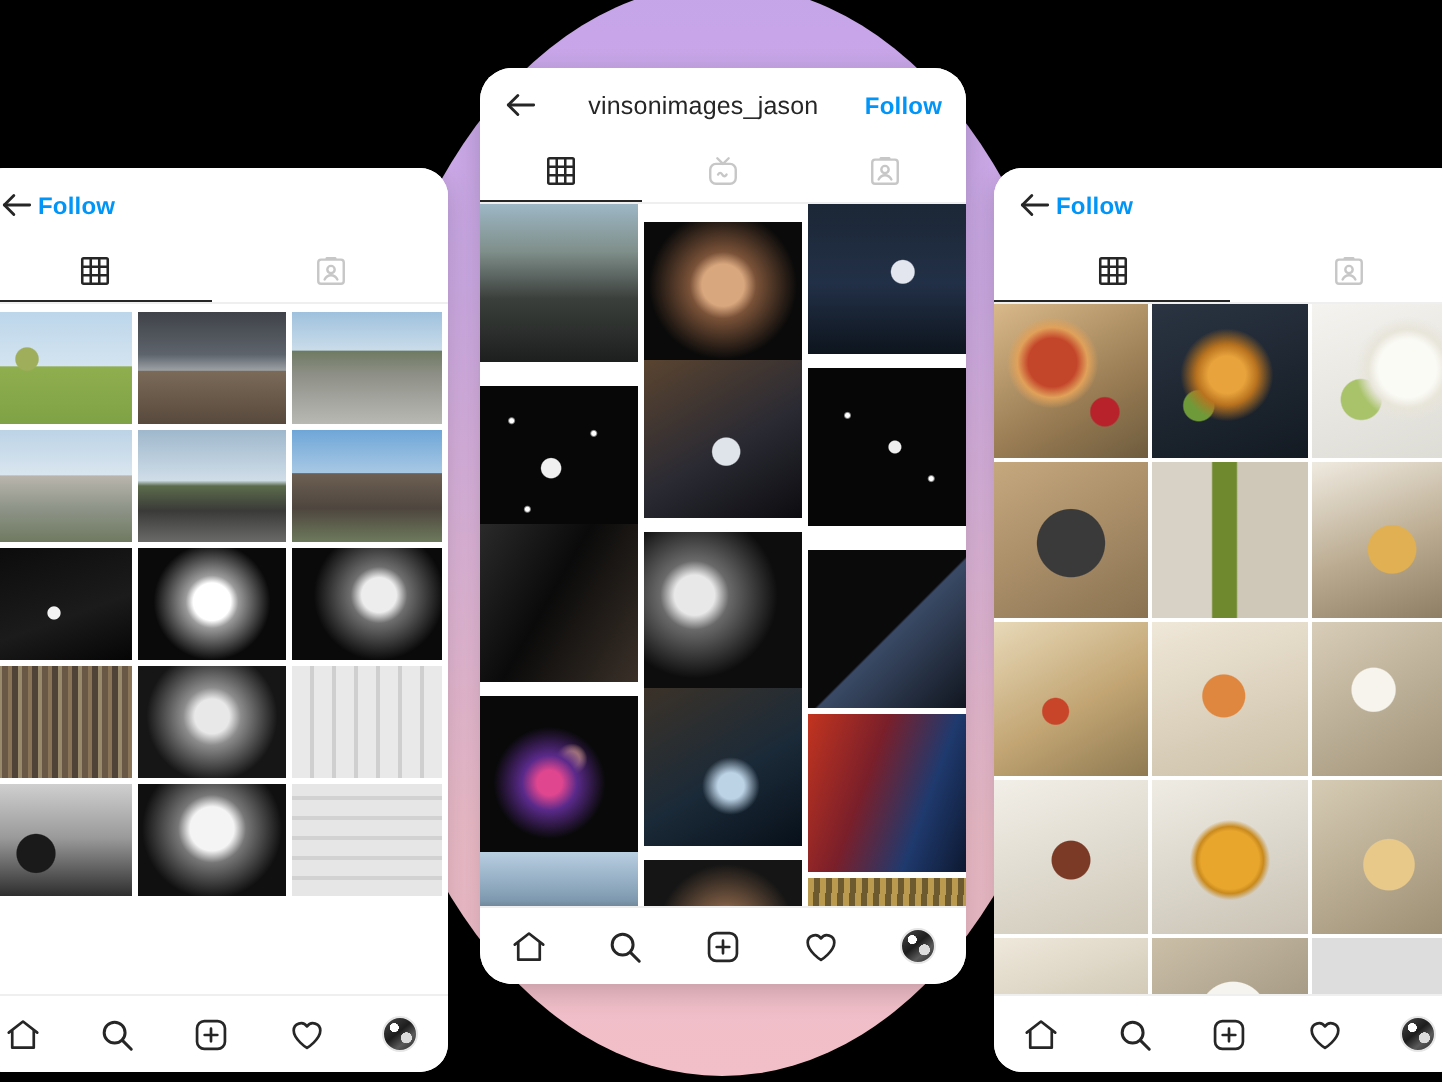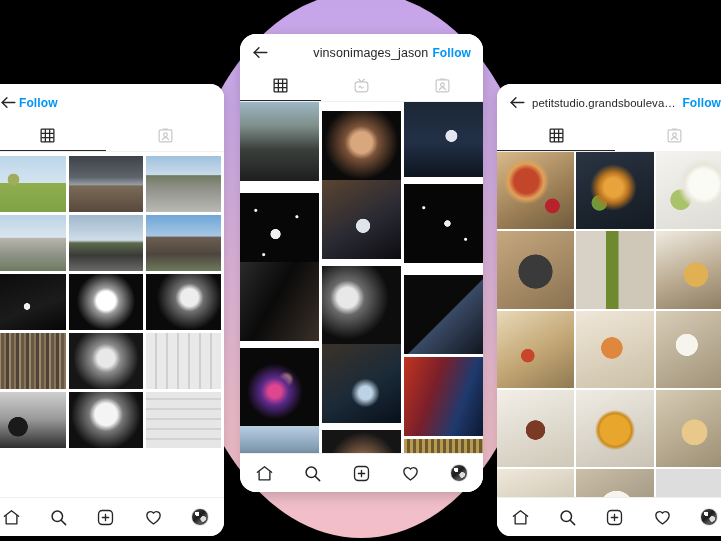--- a/index.html
+++ b/index.html
@@ -29,21 +29,21 @@
   .phone-right{left:497px;top:84px;width:236px;height:452px;border-radius:14px;}
 
   
   .ig-header{
     flex:0 0 auto;display:flex;align-items:center;
     padding:9px 12px 8px 11px;background:#fff;
   }
   .back-arrow{width:20px;height:20px;flex:0 0 auto;color:#262626;}
   .back-arrow svg{display:block;}
   .handle{
-    flex:1 1 auto;text-align:right;color:#262626;
+    flex:1 1 auto;text-align:center;color:#262626;
     font-size:12.5px;font-weight:400;letter-spacing:.1px;
     white-space:nowrap;overflow:hidden;text-overflow:ellipsis;
     padding:0 4px;
   }
   .phone-right .handle{font-size:11.4px;}
   .follow{
     flex:0 0 auto;color:#0095f6;font-size:12px;font-weight:700;
     letter-spacing:.1px;cursor:pointer;
   }
 
@@ -470,21 +470,20 @@
         </div>
       </div>
       <div class="phone phone-right">
         <div class="ig-header">
           <span class="back-arrow">
             <svg width="19" height="19" viewBox="0 0 24 24" fill="none" stroke="currentColor" stroke-width="1.8" stroke-linecap="round" stroke-linejoin="round">
               <path d="M20 12H4"></path>
               <path d="M10 6 4 12l6 6"></path>
             </svg>
           </span>
-          <span class="handle">petitstudio.grandsboulevards</span>
           <span class="follow">Follow</span>
         </div>
         <div class="tabbar">
           <div class="tab active">
             <span class="ico">
               <svg width="17" height="17" viewBox="0 0 24 24" fill="none" stroke="currentColor" stroke-width="1.8">
                 <rect x="3" y="3" width="18" height="18" rx="1"></rect>
                 <path d="M9 3v18M15 3v18M3 9h18M3 15h18"></path>
               </svg>
             </span>

